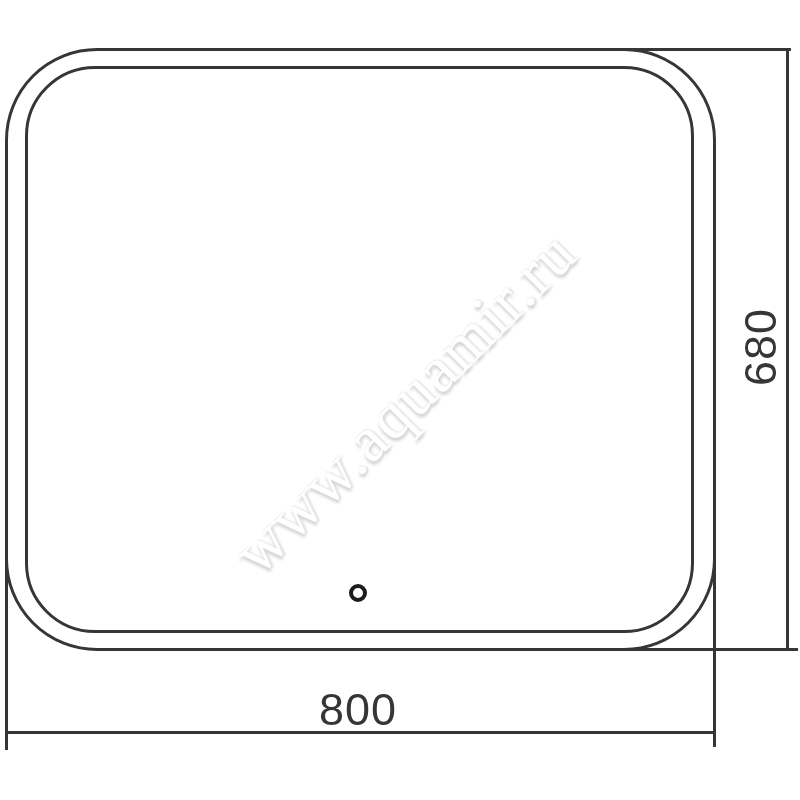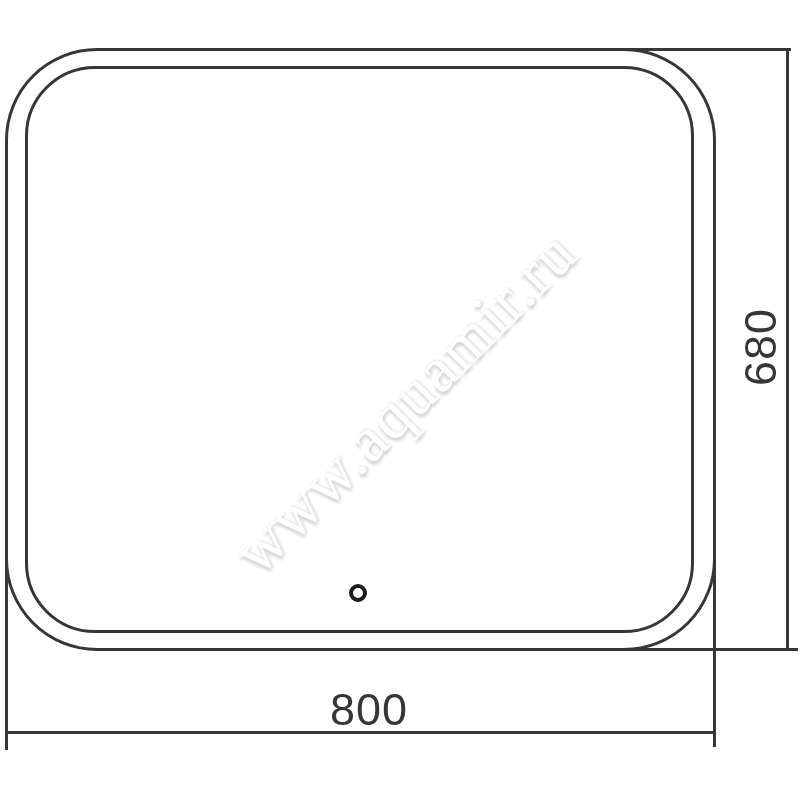--- a/index.html
+++ b/index.html
@@ -59,21 +59,21 @@
   .dim-label {
     position: absolute;
     color: #363636;
     font-size: 45px;
     font-weight: 400;
     letter-spacing: 1px;
     white-space: nowrap;
     line-height: 1;
   }
   .dim-label-800 {
-    left: 369px; top: 709px;
+    left: 358px; top: 709px;
     transform: translate(-50%, -50%);
     text-align: right;
   }
   .dim-label-680 {
     left: 760px; top: 347px;
     transform: translate(-50%, -50%) rotate(-90deg);
   }
   
   .watermark {
     position: absolute;

